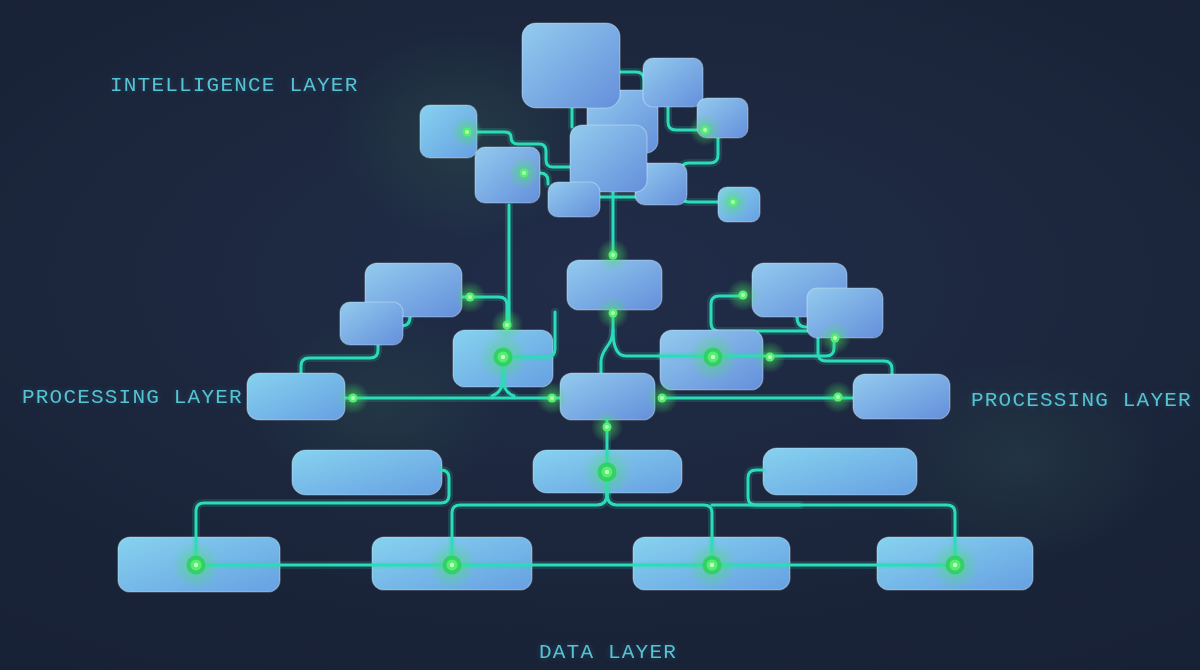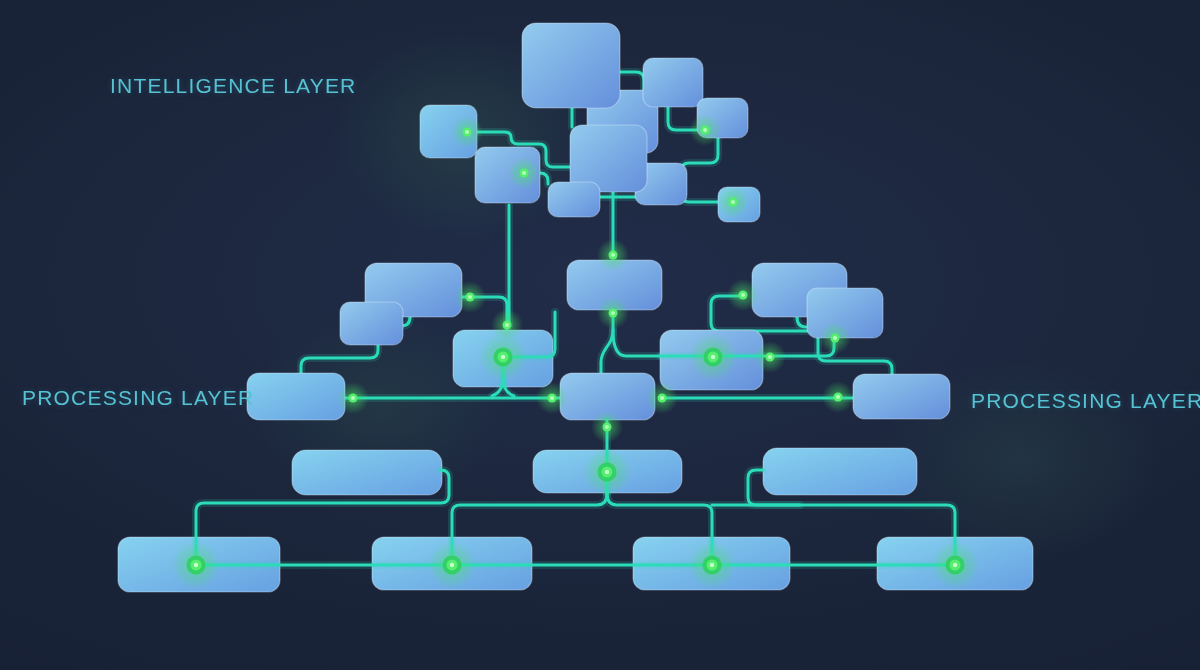--- a/index.html
+++ b/index.html
@@ -1,19 +1,19 @@
 <!DOCTYPE html>
 <html><head>
 <meta charset="utf-8">
 <style>
   html,body{margin:0;padding:0;background:#0e1627;}
   #stage{
     position:relative;width:1200px;height:670px;overflow:hidden;
     background:radial-gradient(120% 105% at 50% 42%, #212d49 0%, #1a2439 48%, #131c2f 100%);
-    font-family:Liberation Sans, sans-serif;
+    font-family:Liberation Mono, monospace;
   }
   #netsvg{position:absolute;left:0;top:0;}
   .layer-label{
     position:absolute;color:#55c3d4;font-size:21px;letter-spacing:1.2px;
     font-weight:400;white-space:nowrap;text-shadow:0 0 6px rgba(85,195,212,.25);
   }
   #label-intelligence{left:110px;top:74px;}
   #label-processing-left{left:22px;top:386px;}
   #label-processing-right{left:971px;top:389px;}
   #label-data{left:539px;top:641px;}
@@ -259,13 +259,14 @@
           <circle cx="955" cy="565" r="9.5" fill="#2fcf60" opacity="0.9"></circle>
           <circle cx="955" cy="565" r="5.5" fill="#55ee6e"></circle>
           <circle cx="955" cy="565" r="2.2" fill="#c9ffd0"></circle>
         </g>
       </g>
   </svg>
 
   <div class="layer-label" id="label-intelligence">INTELLIGENCE LAYER</div>
   <div class="layer-label" id="label-processing-left">PROCESSING LAYER</div>
   <div class="layer-label" id="label-processing-right">PROCESSING LAYER</div>
+  <div class="layer-label" id="label-data">DATA LAYER</div>
 </div>
 
 </body></html>

